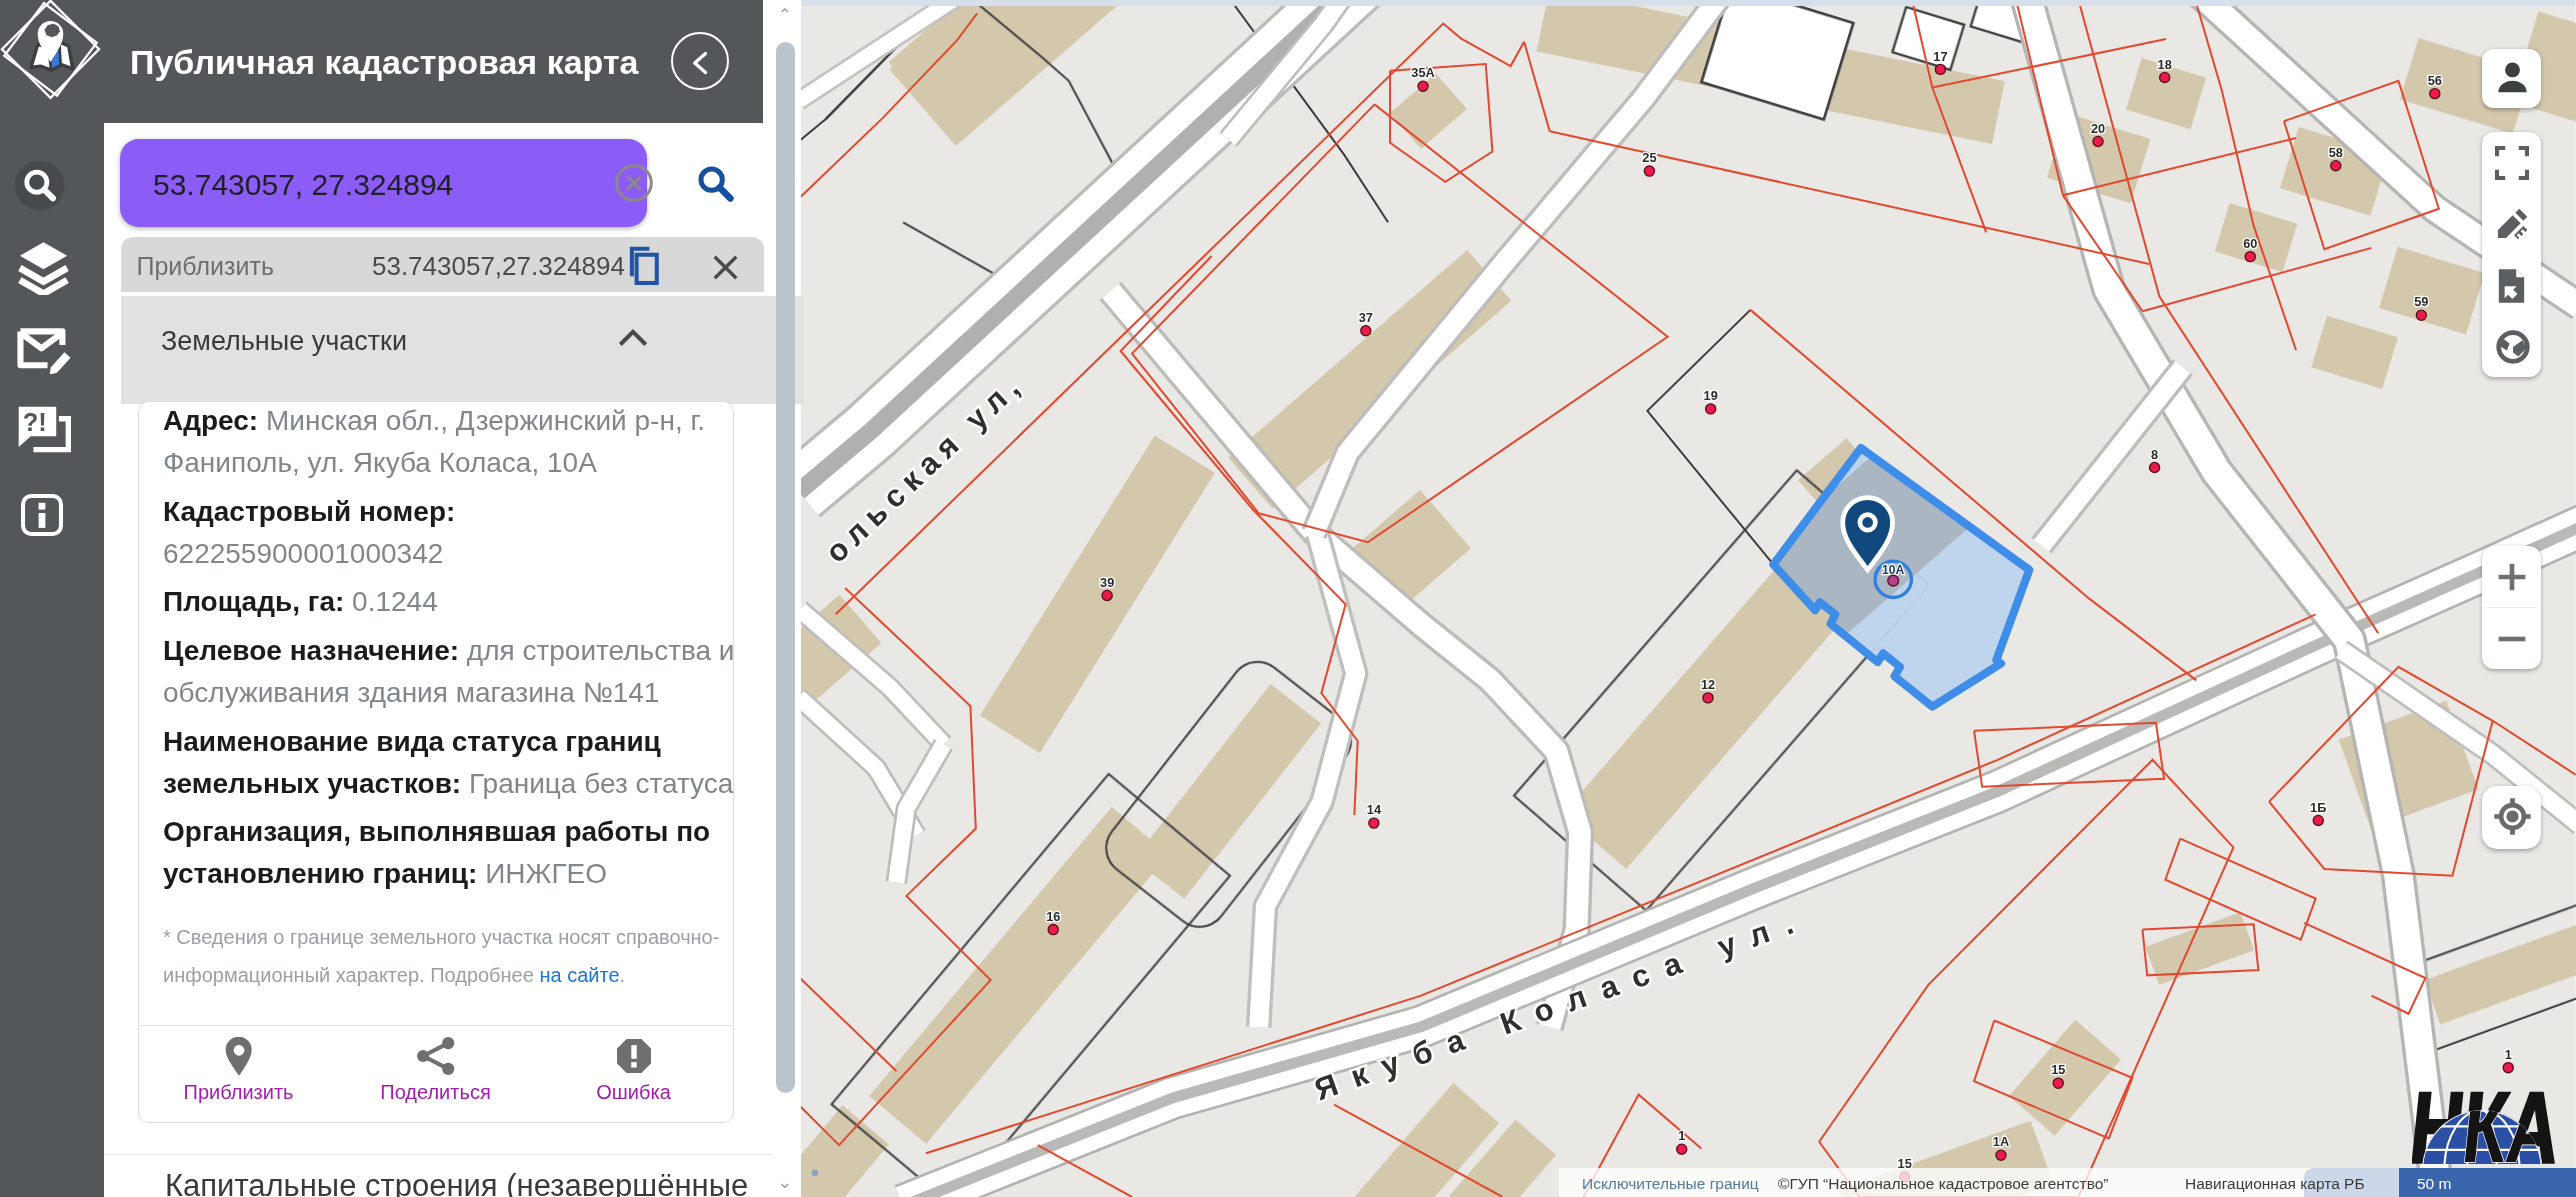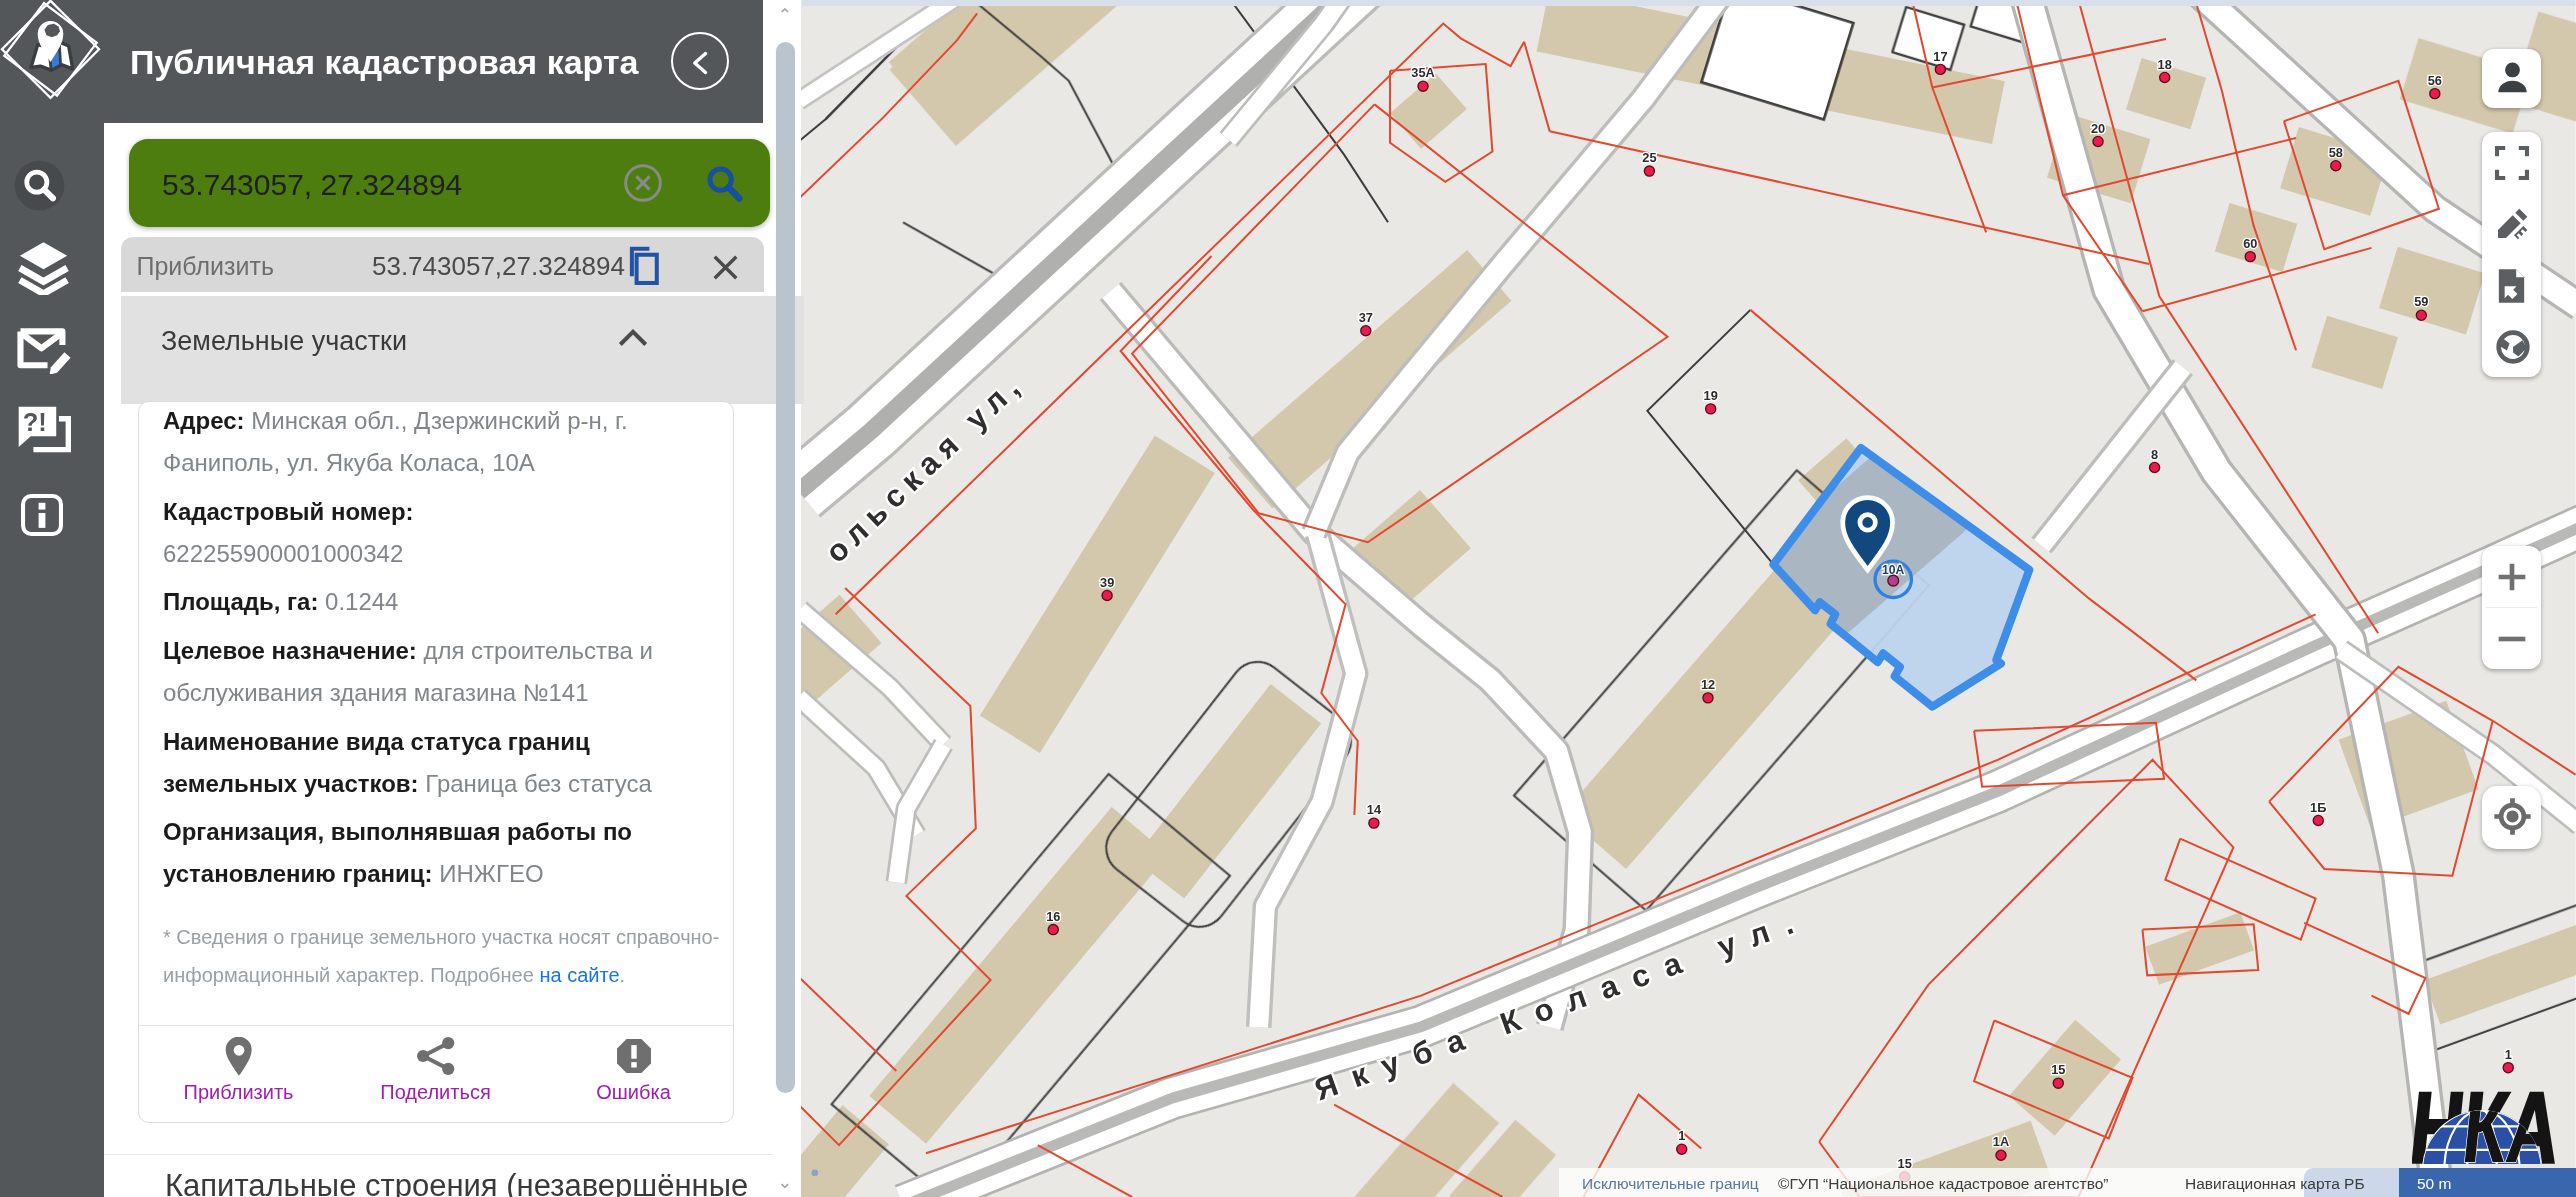--- a/index.html
+++ b/index.html
@@ -6,32 +6,32 @@
   .abs{position:absolute;}
   #maproot{position:absolute;left:0;top:0;width:2576px;height:1197px;}
   #sidebar{position:absolute;left:0;top:0;width:104px;height:1197px;background:#53575a;}
   #header{position:absolute;left:0;top:0;width:763px;height:123px;background:#53575a;}
   #title{position:absolute;left:130px;top:0;height:121px;line-height:125px;color:#fff;
     font-size:34px;font-weight:bold;letter-spacing:0px;}
   #collapsebtn{position:absolute;left:671px;top:32px;width:58px;height:58px;border-radius:50%;
     border:2px solid #fff;box-sizing:border-box;}
   #collapsebtn svg{position:absolute;left:15px;top:14px;}
   #panel{position:absolute;left:104px;top:123px;width:668px;height:1075px;background:#fff;}
-  #searchbox{position:absolute;left:120px;top:139px;width:641px;height:88px;background:#4d7c0f;
-    border-radius:19px;box-shadow:0 1.3px 5.4px rgba(0,0,0,.28);margin-left:9px;}
+  #searchbox{position:absolute;left:120px;top:139px;width:527px;height:88px;background:#8b5cf6;
+    border-radius:19px;box-shadow:0 1.3px 5.4px rgba(0,0,0,.28);}
   #searchtext{position:absolute;left:33px;top:0;height:88px;line-height:92px;font-size:30px;color:#1f2023;}
   #resband{position:absolute;left:121px;top:237px;width:643px;height:55px;background:#d8d8d8;
     border-radius:12px 12px 0 0;}
   #resband .lbl{position:absolute;left:15.5px;top:0;height:55px;line-height:58px;font-size:25px;color:#6e6e6e;}
   #resband .coord{position:absolute;right:139px;top:0;height:55px;line-height:58px;font-size:26px;color:#4a4a4a;}
   #secband{position:absolute;left:121px;top:296px;width:643px;height:108px;background:#e1e1e1;padding-left:40px;}
   #secband .t{position:absolute;left:40px;top:0;height:88px;line-height:90px;font-size:27px;color:#3a3a3a;}
   #card{position:absolute;left:138px;top:401px;width:596px;height:722px;border:1.3px solid #dcdcdc;
     border-radius:10.8px;box-sizing:border-box;background:#fff;}
-  #cardtext{position:absolute;left:24px;top:-2px;width:579px;font-size:24px;line-height:42px;color:#1b1b1b;white-space:nowrap;}
+  #cardtext{position:absolute;left:24px;top:-2px;width:579px;font-size:28px;line-height:42px;color:#1b1b1b;white-space:nowrap;}
   #cardtext p{margin:0 0 6.7px 0;}
   #cardtext .v{color:#80868b;}
   #note{position:absolute;left:24px;top:516px;width:579px;font-size:20px;line-height:38px;color:#9aa0a6;white-space:nowrap;}
   #note a{color:#1a73e8;text-decoration:none;}
   #cardfoot{position:absolute;left:0px;top:623px;width:594px;height:98px;border-top:1.3px solid #e4e4e4;}
   .fbtn{position:absolute;top:0;width:199px;height:98px;text-align:center;}
   .fbtn .ic{margin-top:10.8px;height:40px;}
   .fbtn .lb{font-size:20px;color:#a21caf;margin-top:4px;}
   #botdivider{position:absolute;left:104px;top:1154px;width:668px;height:1.3px;background:#e8e8e8;}
   #botsection{position:absolute;left:165px;top:1168px;width:633px;font-size:31px;color:#3a3a3a;}

